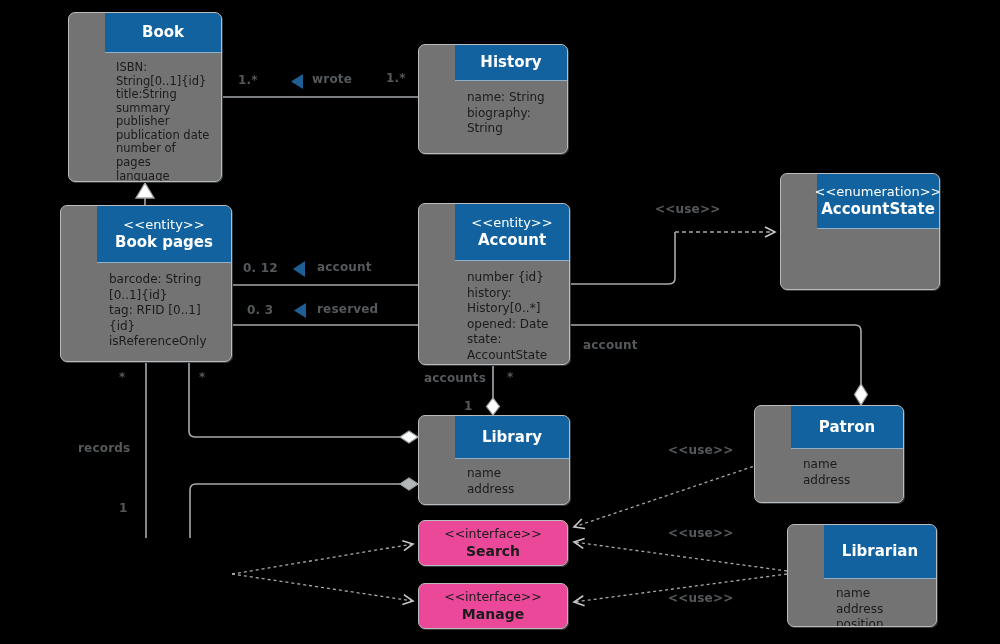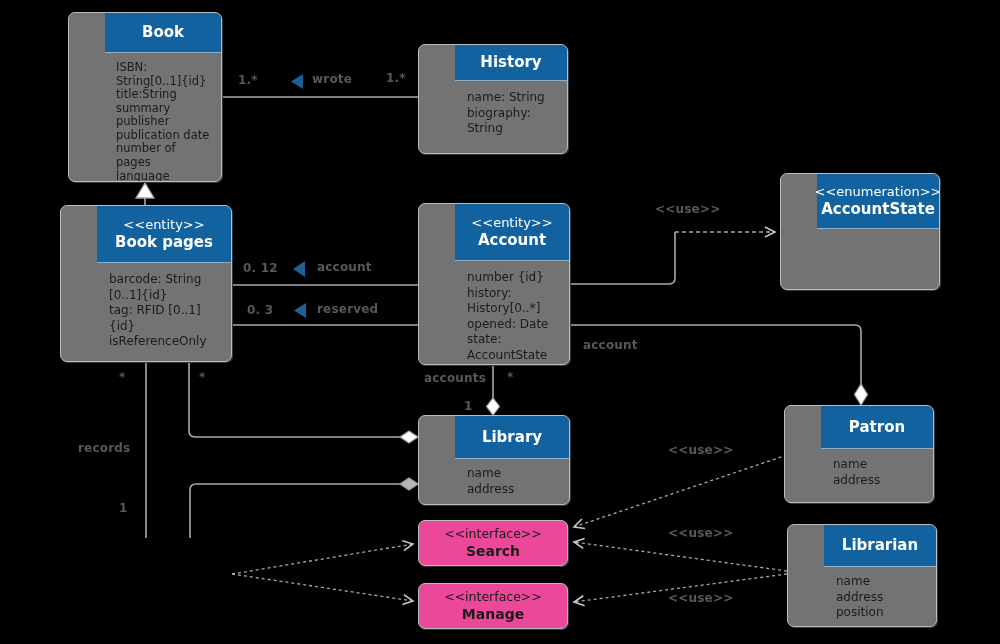--- a/index.html
+++ b/index.html
@@ -145,30 +145,30 @@
   </div>
 
   <div class="cls" style="left:418px;top:415px;width:152px;height:90px;">
     <div class="cls-head" style="height:43px;">
       <div class="cname">Library</div>
     </div>
     <div class="cls-body" style="padding-top:7px;">name
 address</div>
   </div>
 
-  <div class="cls" style="left:784px;top:405px;width:150px;height:98px;">
+  <div class="cls" style="left:754px;top:405px;width:150px;height:98px;">
     <div class="cls-head" style="height:43px;">
       <div class="cname">Patron</div>
     </div>
     <div class="cls-body" style="padding-top:8px;">name
 address</div>
   </div>
 
   <div class="cls" style="left:787px;top:524px;width:150px;height:103px;">
-    <div class="cls-head" style="height:42px;">
+    <div class="cls-head" style="height:54px;">
       <div class="cname">Librarian</div>
     </div>
     <div class="cls-body" style="padding-top:7px;">name
 address
 position</div>
   </div>
 
 
   <div class="plain" style="left:418px;top:520px;width:150px;height:46px;">
     <div class="istereo">&lt;&lt;interface&gt;&gt;</div>

